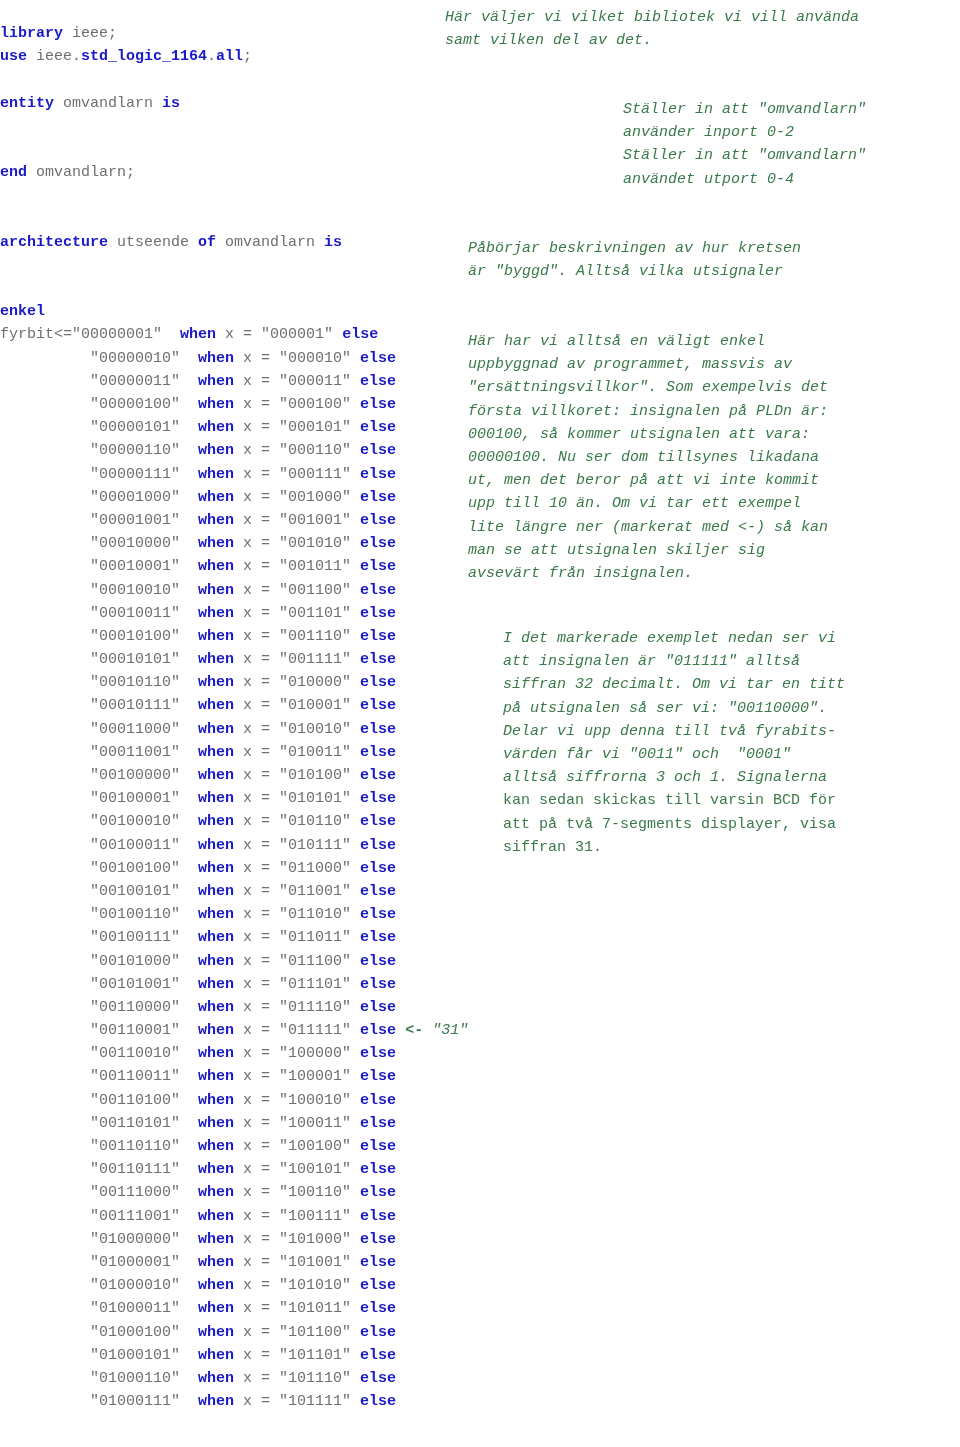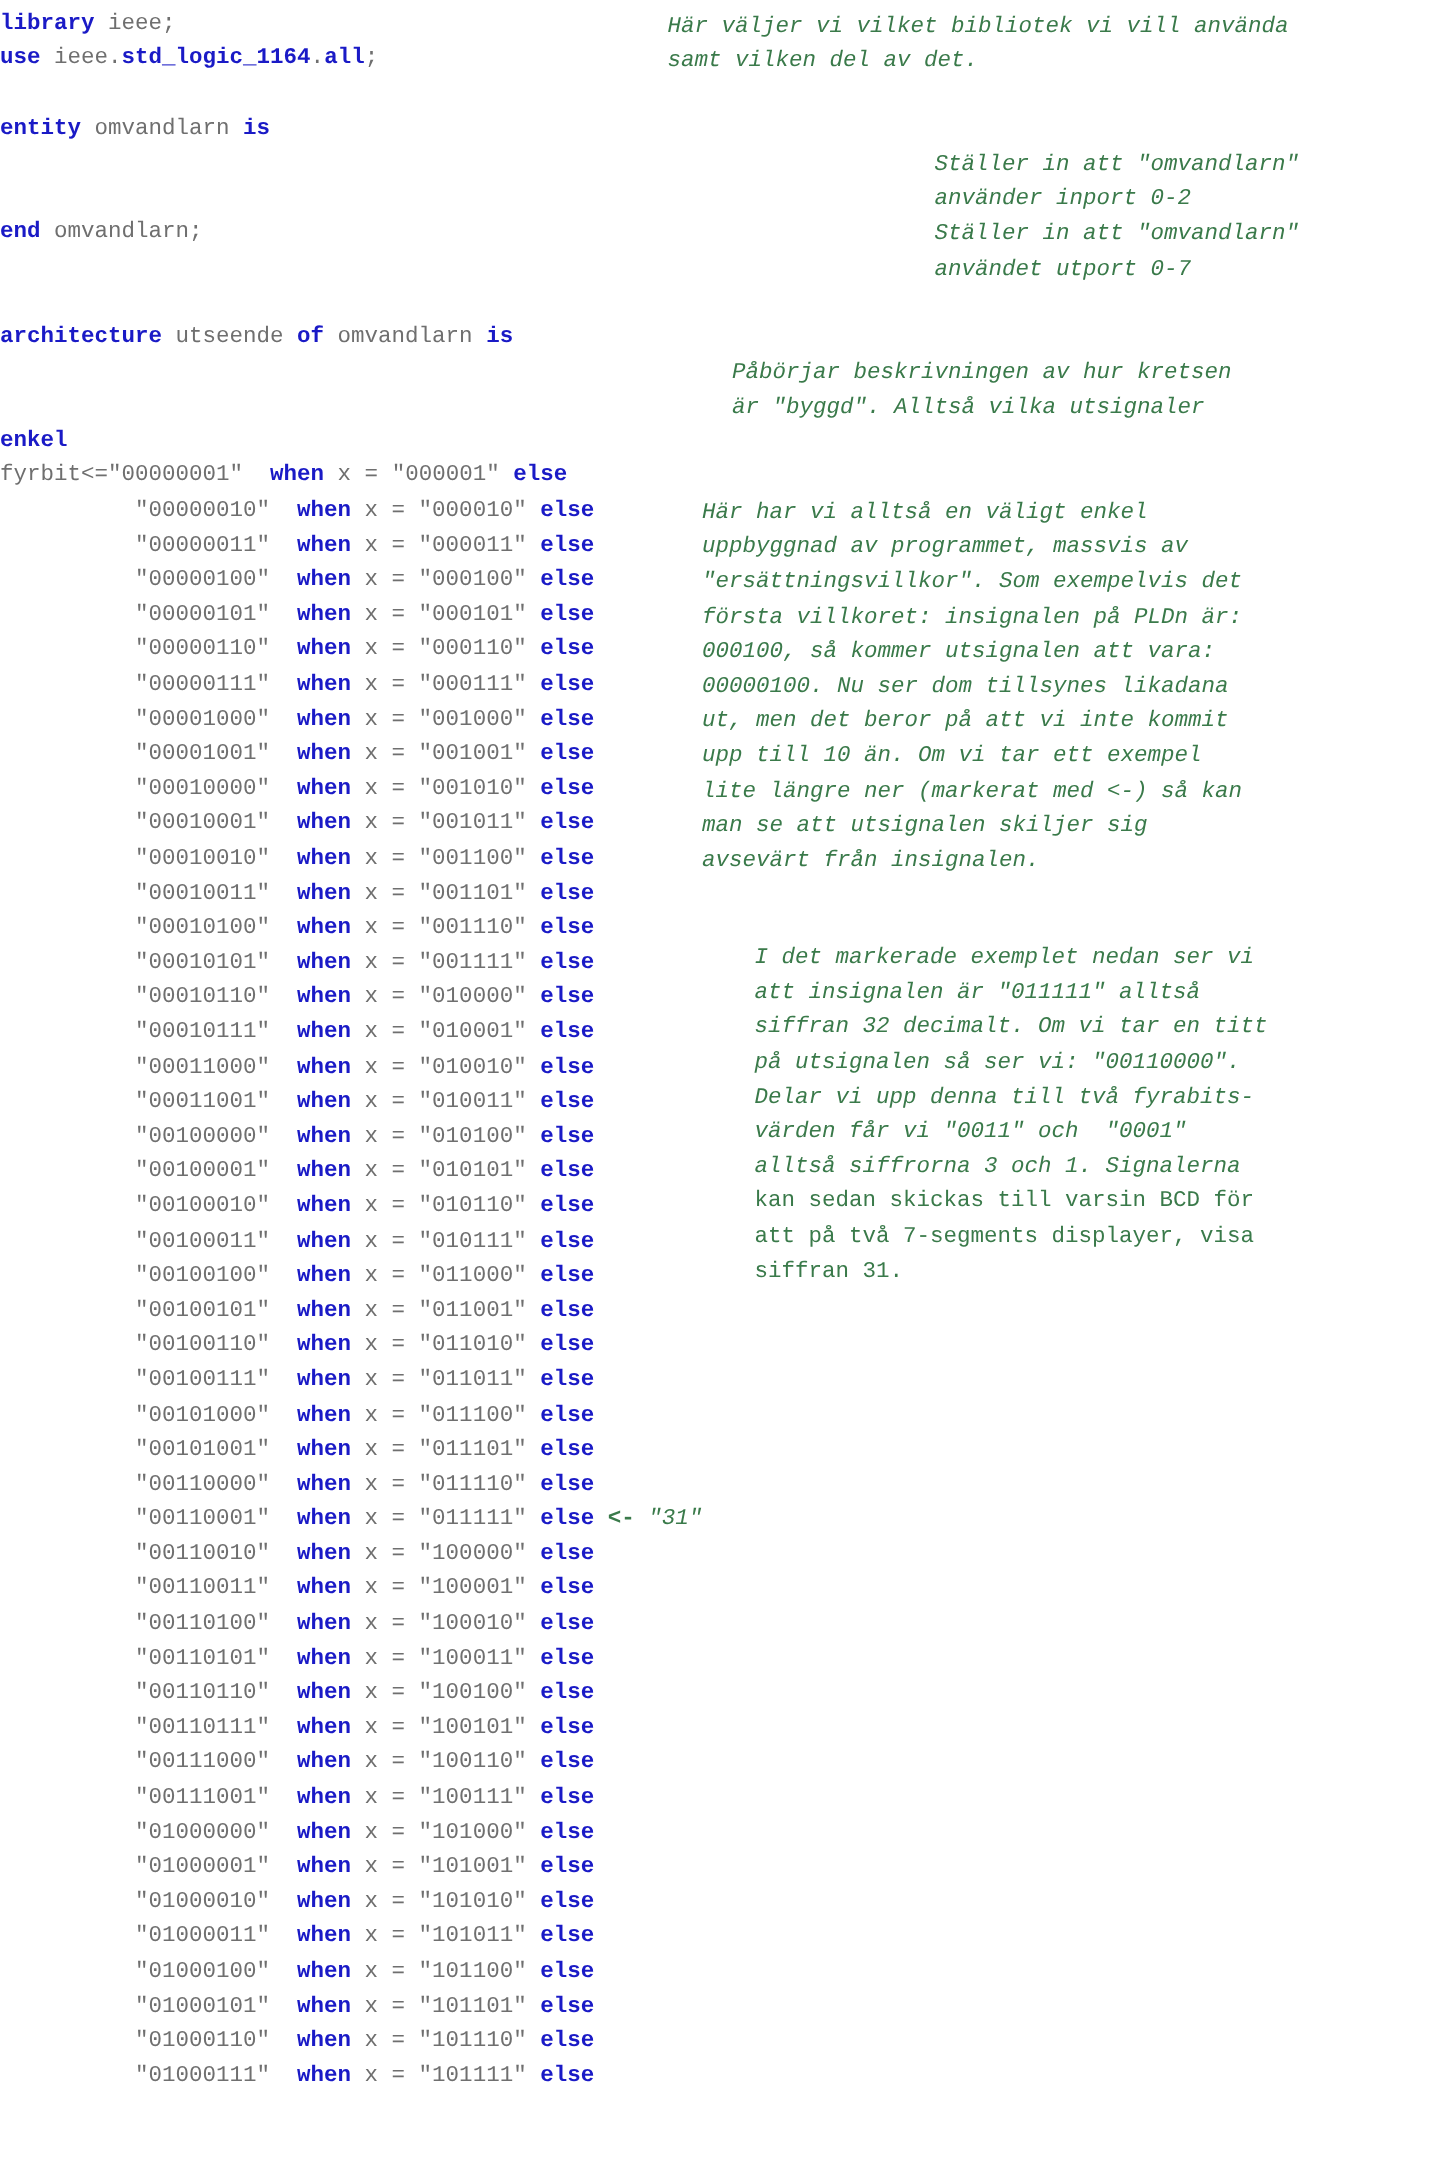--- a/index.html
+++ b/index.html
@@ -23,21 +23,21 @@
     width: 960px;
     height: 1447px;
   }
 
   
   .code-col {
     position: absolute;
     left: 0;
     top: 0;
     width: 620px;
-    padding-top: 4px;
+    padding-top: 22px;
   }
   .ln {
     white-space: pre;
     height: 23.2px;
   }
   .kw {
     color: #1a1ac6;
     font-weight: bold;
   }
   .id {
@@ -70,21 +70,21 @@
     font-style: italic;
     white-space: pre;
   }
   .cmt-block .plain {
     font-style: normal;
   }
   .cmt-line { height: 23.2px; }
 
   #cmt-header  { left: 417px; top: 6px; margin-left: 28px;   }
   #cmt-entity  { left: 623px; top: 98px;  }
-  #cmt-arch    { left: 488px; top: 237px; }
+  #cmt-arch    { left: 468px; top: 237px; }
   #cmt-body    { left: 468px; top: 330px; }
   #cmt-body2   { left: 503px; top: 627px; }
 </style>
 </head>
 <body>
 
 <div class="page">
 
   <div class="code-col">
     <div id="code-lines">
@@ -145,18 +145,18 @@
         <div class="ln"><span class="punct">          </span><span class="lit">"01000010"</span><span class="punct">  </span><span class="kw">when</span><span class="id"> x = </span><span class="lit">"101010"</span><span class="punct"> </span><span class="kw">else</span></div>
         <div class="ln"><span class="punct">          </span><span class="lit">"01000011"</span><span class="punct">  </span><span class="kw">when</span><span class="id"> x = </span><span class="lit">"101011"</span><span class="punct"> </span><span class="kw">else</span></div>
         <div class="ln"><span class="punct">          </span><span class="lit">"01000100"</span><span class="punct">  </span><span class="kw">when</span><span class="id"> x = </span><span class="lit">"101100"</span><span class="punct"> </span><span class="kw">else</span></div>
         <div class="ln"><span class="punct">          </span><span class="lit">"01000101"</span><span class="punct">  </span><span class="kw">when</span><span class="id"> x = </span><span class="lit">"101101"</span><span class="punct"> </span><span class="kw">else</span></div>
         <div class="ln"><span class="punct">          </span><span class="lit">"01000110"</span><span class="punct">  </span><span class="kw">when</span><span class="id"> x = </span><span class="lit">"101110"</span><span class="punct"> </span><span class="kw">else</span></div>
         <div class="ln"><span class="punct">          </span><span class="lit">"01000111"</span><span class="punct">  </span><span class="kw">when</span><span class="id"> x = </span><span class="lit">"101111"</span><span class="punct"> </span><span class="kw">else</span></div>
       </div>
   </div>
 
   <div class="cmt-block" id="cmt-header"><div class="cmt-line">Här väljer vi vilket bibliotek vi vill använda</div><div class="cmt-line">samt vilken del av det.</div></div>
-  <div class="cmt-block" id="cmt-entity"><div class="cmt-line">Ställer in att "omvandlarn"</div><div class="cmt-line">använder inport 0-2</div><div class="cmt-line">Ställer in att "omvandlarn"</div><div class="cmt-line">användet utport 0-7</div></div>
+  <div class="cmt-block" id="cmt-entity"><div class="cmt-line">Ställer in att "omvandlarn"</div><div class="cmt-line">använder inport 0-2</div><div class="cmt-line">Ställer in att "omvandlarn"</div><div class="cmt-line">användet utport 0-4</div></div>
   <div class="cmt-block" id="cmt-arch"><div class="cmt-line">Påbörjar beskrivningen av hur kretsen</div><div class="cmt-line">är "byggd". Alltså vilka utsignaler</div></div>
   <div class="cmt-block" id="cmt-body"><div class="cmt-line">Här har vi alltså en väligt enkel</div><div class="cmt-line">uppbyggnad av programmet, massvis av</div><div class="cmt-line">"ersättningsvillkor". Som exempelvis det</div><div class="cmt-line">första villkoret: insignalen på PLDn är:</div><div class="cmt-line">000100, så kommer utsignalen att vara:</div><div class="cmt-line">00000100. Nu ser dom tillsynes likadana</div><div class="cmt-line">ut, men det beror på att vi inte kommit</div><div class="cmt-line">upp till 10 än. Om vi tar ett exempel</div><div class="cmt-line">lite längre ner (markerat med &lt;-) så kan</div><div class="cmt-line">man se att utsignalen skiljer sig</div><div class="cmt-line">avsevärt från insignalen.</div></div>
   <div class="cmt-block" id="cmt-body2"><div class="cmt-line">I det markerade exemplet nedan ser vi</div><div class="cmt-line">att insignalen är "011111" alltså</div><div class="cmt-line">siffran 32 decimalt. Om vi tar en titt</div><div class="cmt-line">på utsignalen så ser vi: "00110000".</div><div class="cmt-line">Delar vi upp denna till två fyrabits-</div><div class="cmt-line">värden får vi "0011" och  "0001"</div><div class="cmt-line">alltså siffrorna 3 och 1. Signalerna</div><div class="cmt-line plain">kan sedan skickas till varsin BCD för</div><div class="cmt-line plain">att på två 7-segments displayer, visa</div><div class="cmt-line plain">siffran 31.</div></div>
 
 </div>
 
 </body></html>

